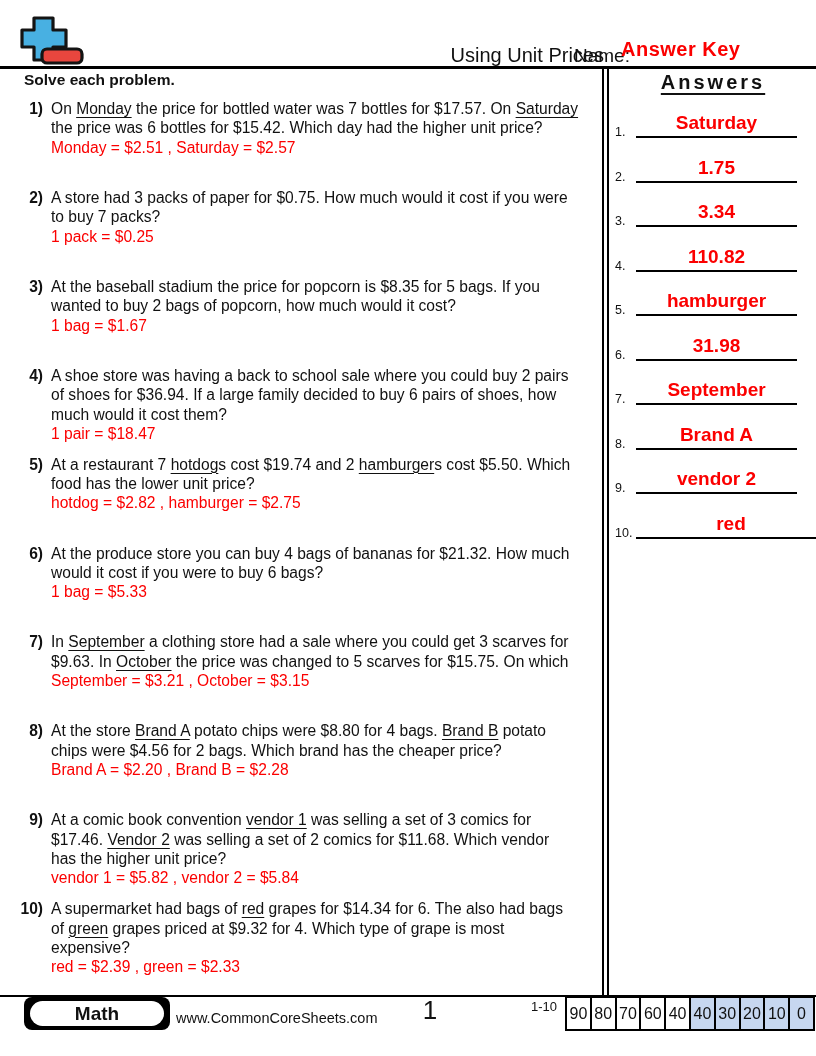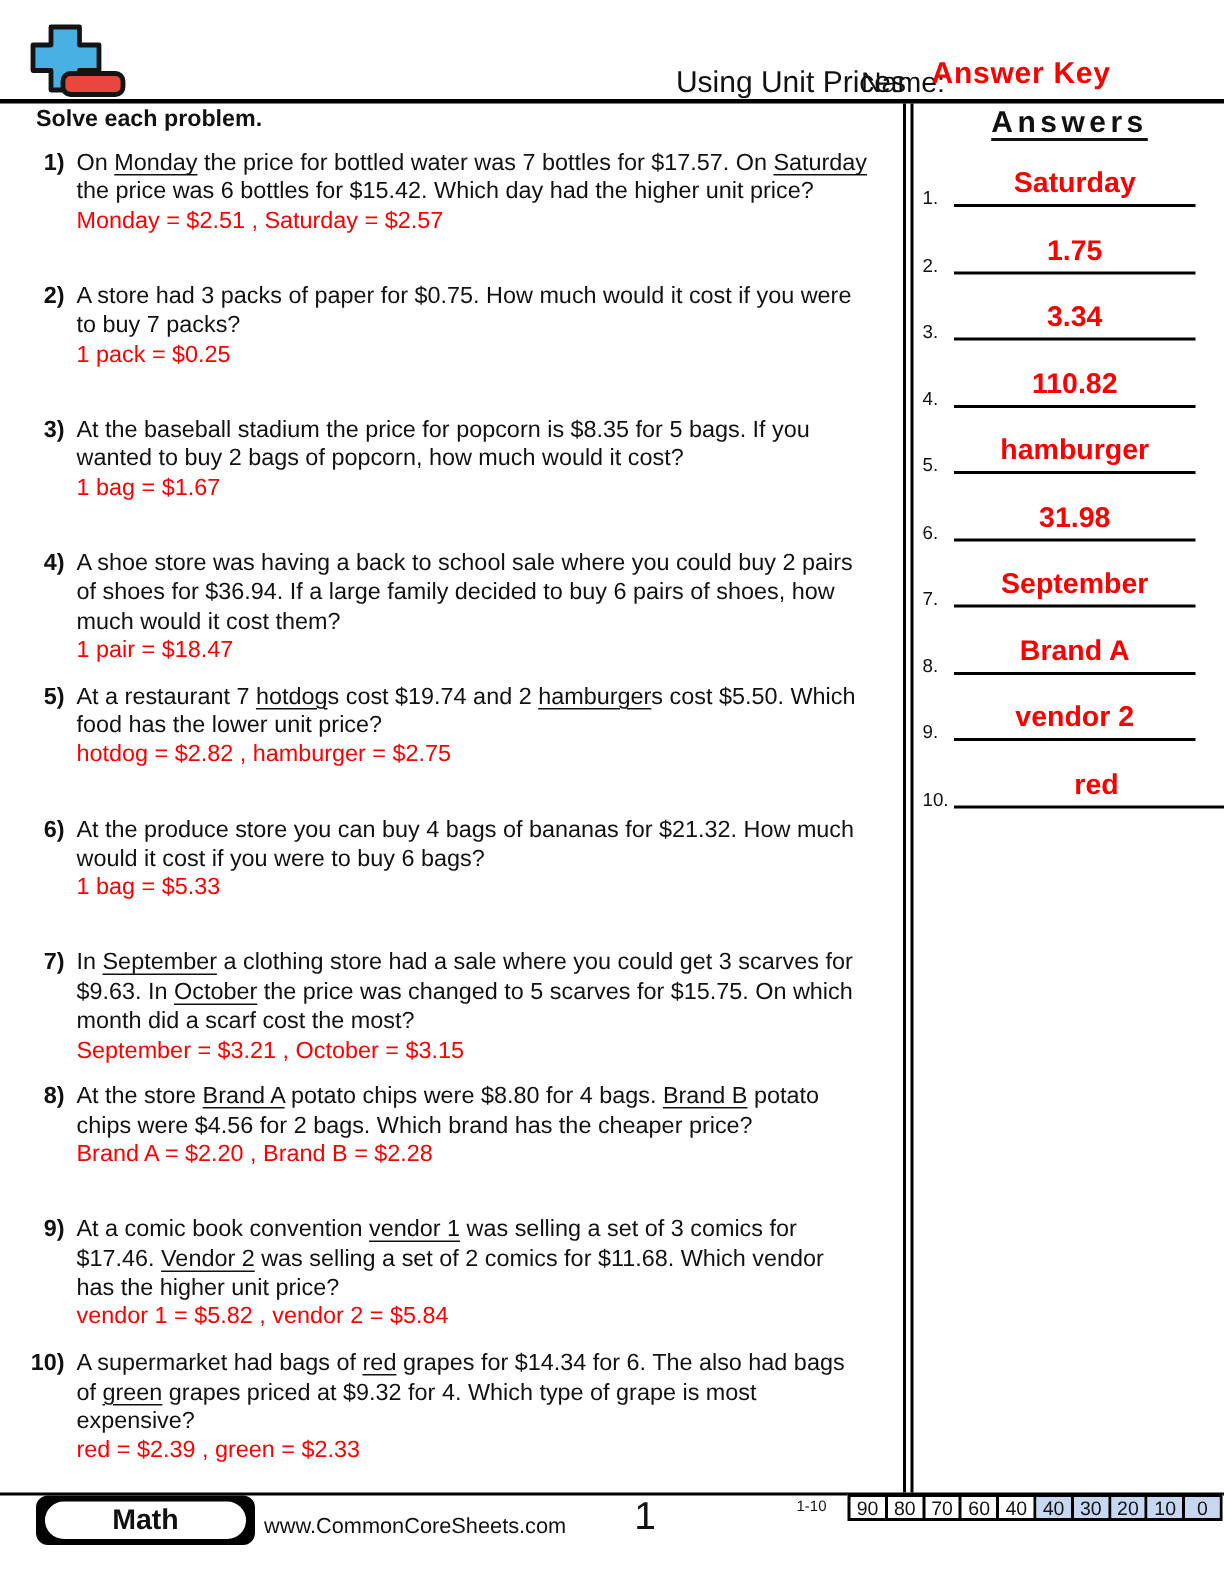--- a/index.html
+++ b/index.html
@@ -41,24 +41,24 @@
   .avalue{position:absolute;left:26px;right:13px;bottom:4px;text-align:center;
           font-size:19px;font-weight:bold;color:var(--red,#fb0000);}
 
   
   .footer-rule{position:absolute;left:0;top:995px;width:816px;height:2px;background:#000;}
   .math-badge{position:absolute;left:24px;top:997px;width:146px;height:33px;background:#000000;border-radius:8px;}
   .math-pill{position:absolute;left:6px;right:6px;top:4px;bottom:4px;background:#fff;border-radius:13px;
              display:flex;align-items:center;justify-content:center;font-size:19px;font-weight:bold;}
   .website{position:absolute;left:176px;top:1010px;font-size:14.5px;}
   .page-number{position:absolute;left:400px;top:995px;width:60px;text-align:center;font-size:26px;}
-  .score-range{position:absolute;left:531px;top:999px;font-size:10px;}
+  .score-range{position:absolute;left:531px;top:999px;font-size:13px;}
   .score-cells{position:absolute;left:565px;top:996px;display:flex;border:2px solid #000;background:#fff;}
-  .score-cell{width:22.8px;height:14px;display:flex;align-items:center;justify-content:center;
-              font-size:13px;border-right:2px solid #000;text-align:right;}
+  .score-cell{width:22.8px;height:31px;display:flex;align-items:center;justify-content:center;
+              font-size:16px;border-right:2px solid #000;text-align:right;}
   .score-cell:last-child{border-right:none;}
   .score-cell.hl{background:var(--hl,#c7d7f0);}
 </style>
 </head>
 <body>
 
 <div class="page" style="--red: #fb0000; --hl: #c7d7f0; --lblue: #48b0e2; --lred: #e9463e;">
 
   <svg class="logo" width="66" height="52" viewBox="0 0 66 52">
     <path class="logo-plus" d="M14 2 H33 V14 H46 V31 H33 V44 H14 V31 H2 V14 H14 Z"></path>
@@ -119,21 +119,20 @@
           <div class="qline"><span>At the produce store you can buy 4 bags of bananas for $21.32. How much</span></div>
           <div class="qline"><span>would it cost if you were to buy 6 bags?</span></div>
           <div class="qanswer">1 bag = $5.33</div>
         </div>
       </div>
       <div class="question" style="top: 632.4px;">
         <div class="qnum">7)</div>
         <div class="qtext">
           <div class="qline"><span>In </span><span class="u">September</span><span> a clothing store had a sale where you could get 3 scarves for</span></div>
           <div class="qline"><span>$9.63. In </span><span class="u">October</span><span> the price was changed to 5 scarves for $15.75. On which</span></div>
-          <div class="qline"><span>month did a scarf cost the most?</span></div>
           <div class="qanswer">September = $3.21 , October = $3.15</div>
         </div>
       </div>
       <div class="question" style="top: 721.3px;">
         <div class="qnum">8)</div>
         <div class="qtext">
           <div class="qline"><span>At the store </span><span class="u">Brand A</span><span> potato chips were $8.80 for 4 bags. </span><span class="u">Brand B</span><span> potato</span></div>
           <div class="qline"><span>chips were $4.56 for 2 bags. Which brand has the cheaper price?</span></div>
           <div class="qanswer">Brand A = $2.20 , Brand B = $2.28</div>
         </div>

